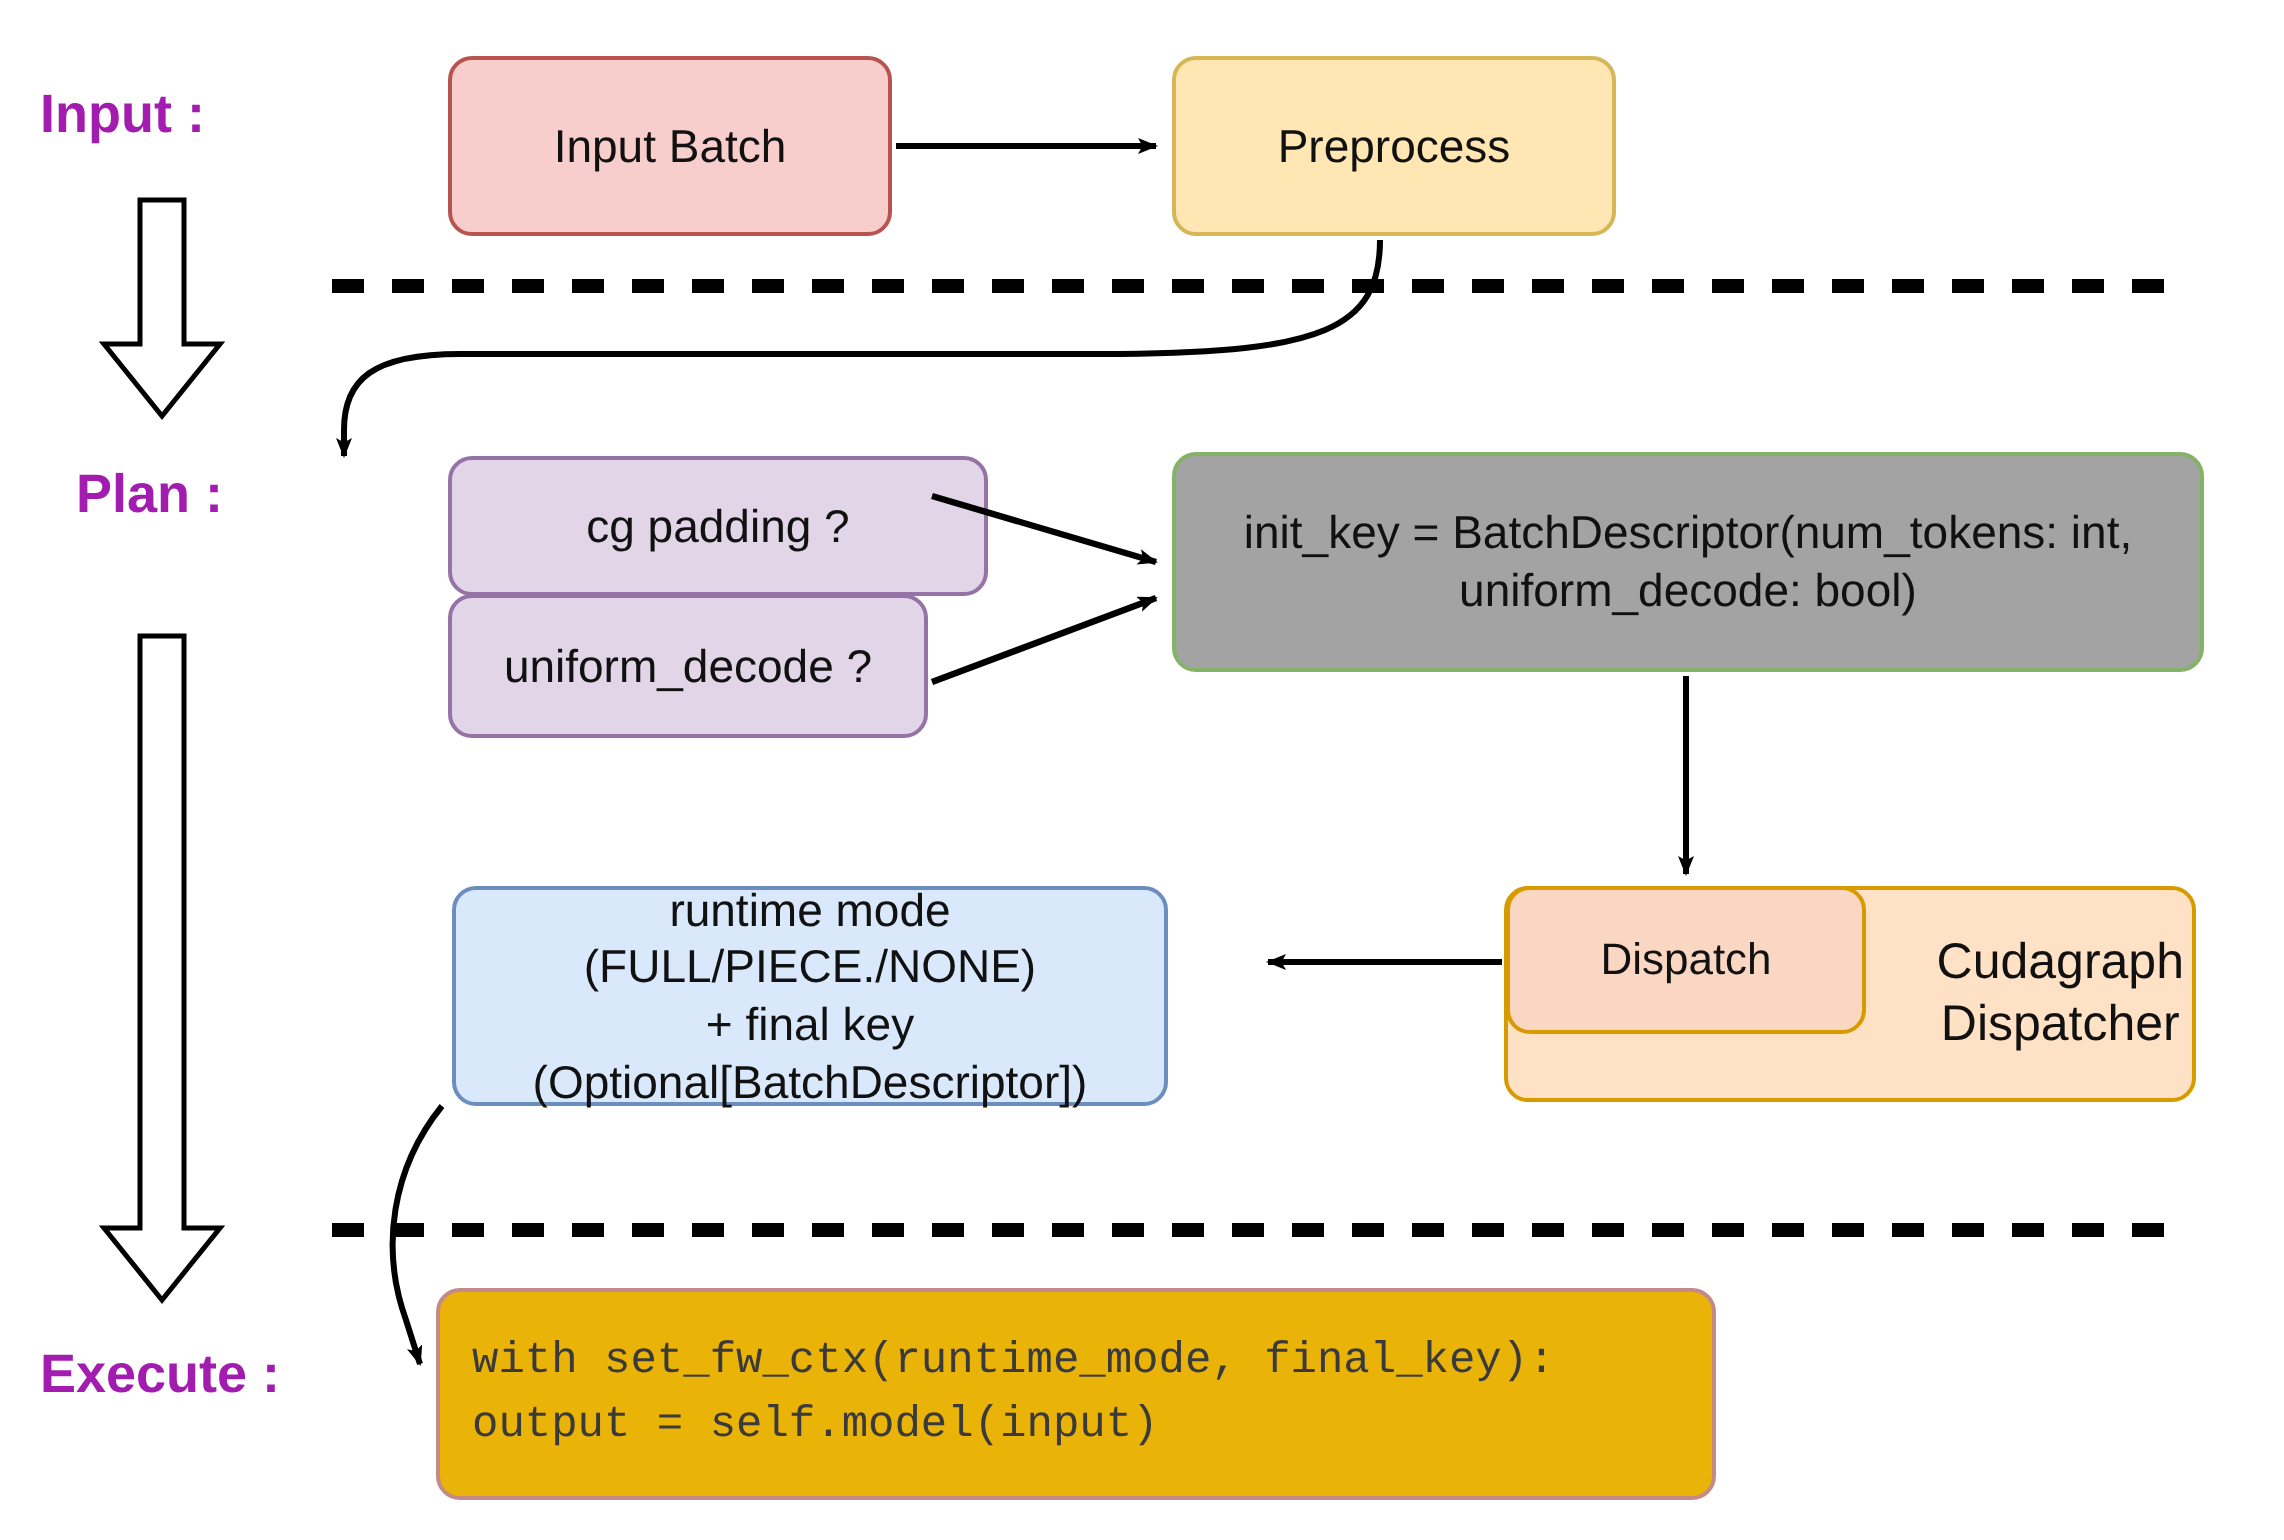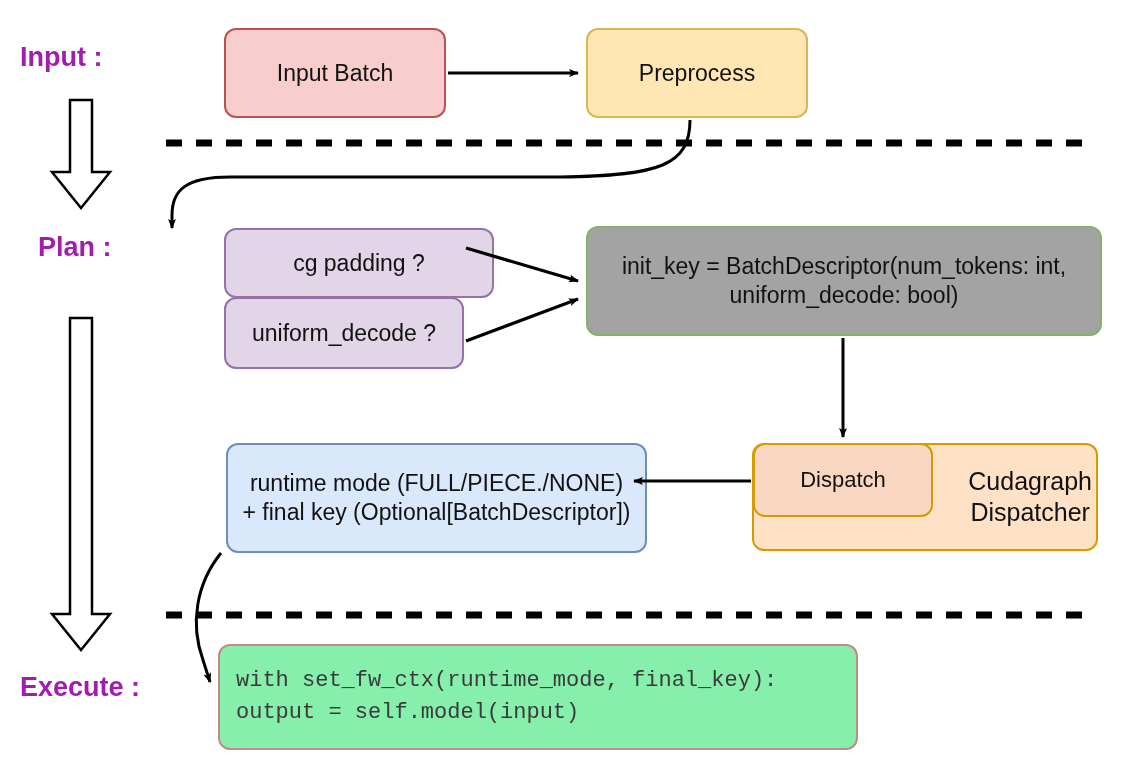--- a/index.html
+++ b/index.html
@@ -47,21 +47,21 @@
     align-items: center;
     line-height: 1.45;
     padding-left: 16px;
     color: #3a3a3a;
   }
   .node.pink {
     background: #f8cecc;
     border: 2px solid #b85450;
   }
   .node.pinkcode {
-    background: #86efac;
+    background: #eab308;
     border: 2px solid #c48a8a;
   }
   .node.yellow {
     background: #ffe6b3;
     border: 2px solid #d6b656;
   }
   .node.purple {
     background: #e1d5e7;
     border: 2px solid #9673a6;
   }
@@ -114,21 +114,21 @@
   <div class="node purple" style="left:224px; top:297px; width:240px; height:72px;text-align:right;">uniform_decode ?</div>
 
   <div class="node green" style="left:586px; top:226px; width:516px; height:110px;">init_key = BatchDescriptor(num_tokens: int,
 uniform_decode: bool)</div>
 
   <div class="node orange-outer" style="left:752px; top:443px; width:346px; height:108px;">Cudagraph
 Dispatcher</div>
 
   <div class="node orange-inner" style="left:753px; top:443px; width:180px; height:74px;">Dispatch</div>
 
-  <div class="node blue" style="left:226px; top:443px; width:421px; height:110px;">runtime mode (FULL/PIECE./NONE)
+  <div class="node blue" style="left:226px; top:443px; width:358px; height:110px;">runtime mode (FULL/PIECE./NONE)
 + final key (Optional[BatchDescriptor])</div>
 
   <div class="node pinkcode code" style="left:218px; top:644px; width:640px; height:106px;">with set_fw_ctx(runtime_mode, final_key):
     output = self.model(input)</div>
 
   <svg class="overlay" viewBox="0 0 1142 770">
     <defs>
       <marker id="arrowhead" markerWidth="10" markerHeight="8" refX="9" refY="4" orient="auto" markerUnits="userSpaceOnUse">
         <path d="M0,0 L10,4 L0,8 L2.2,4 Z" fill="#000000"></path>
       </marker>

